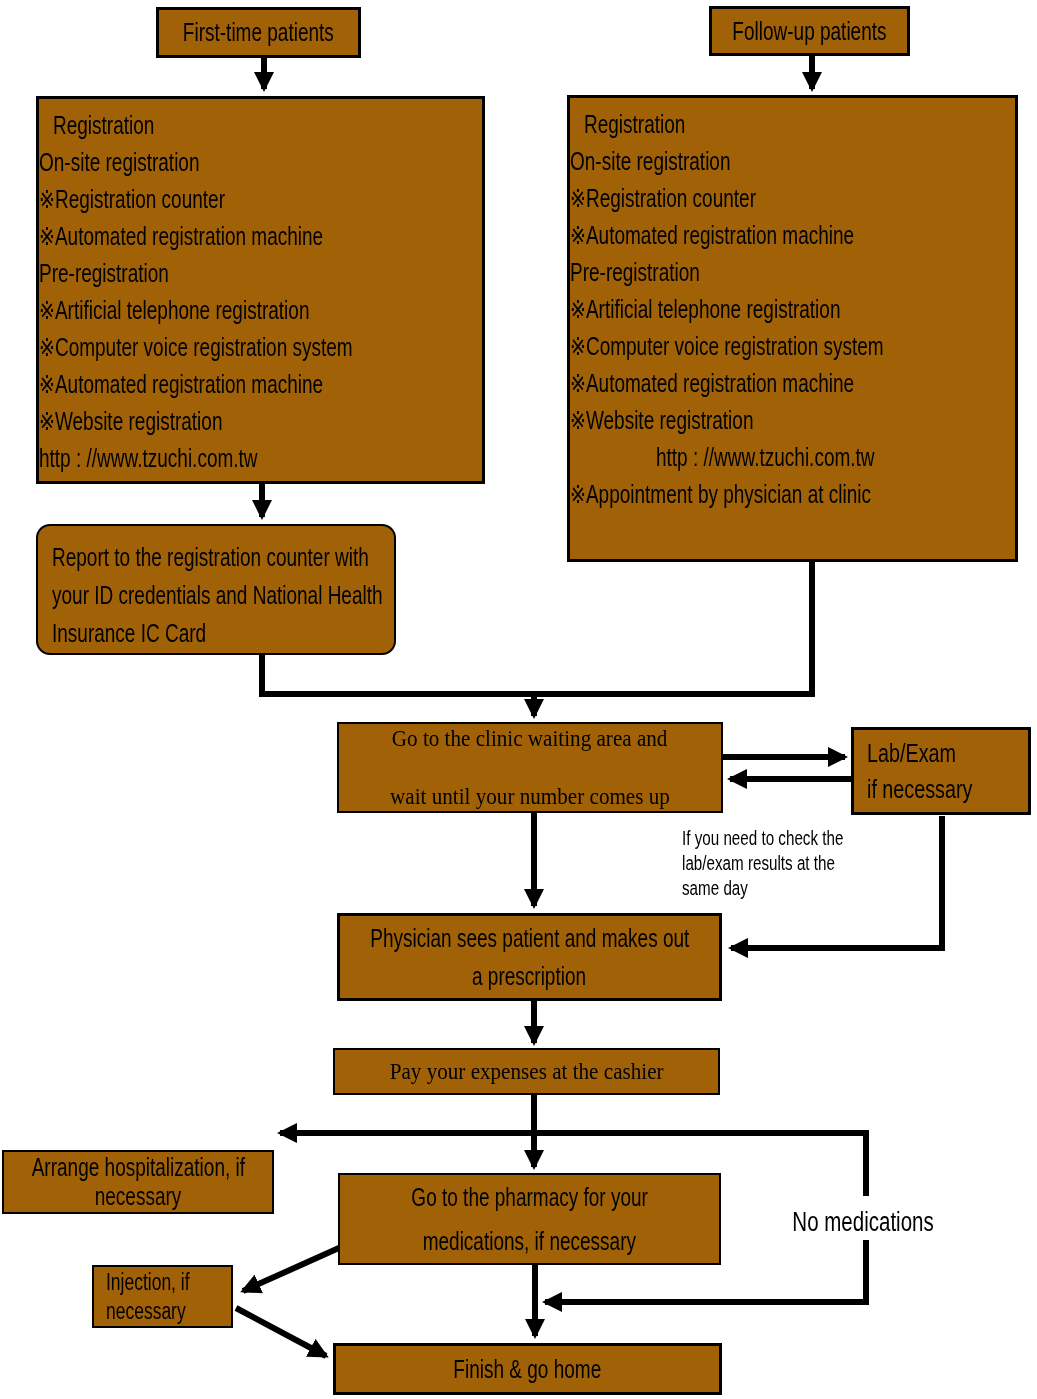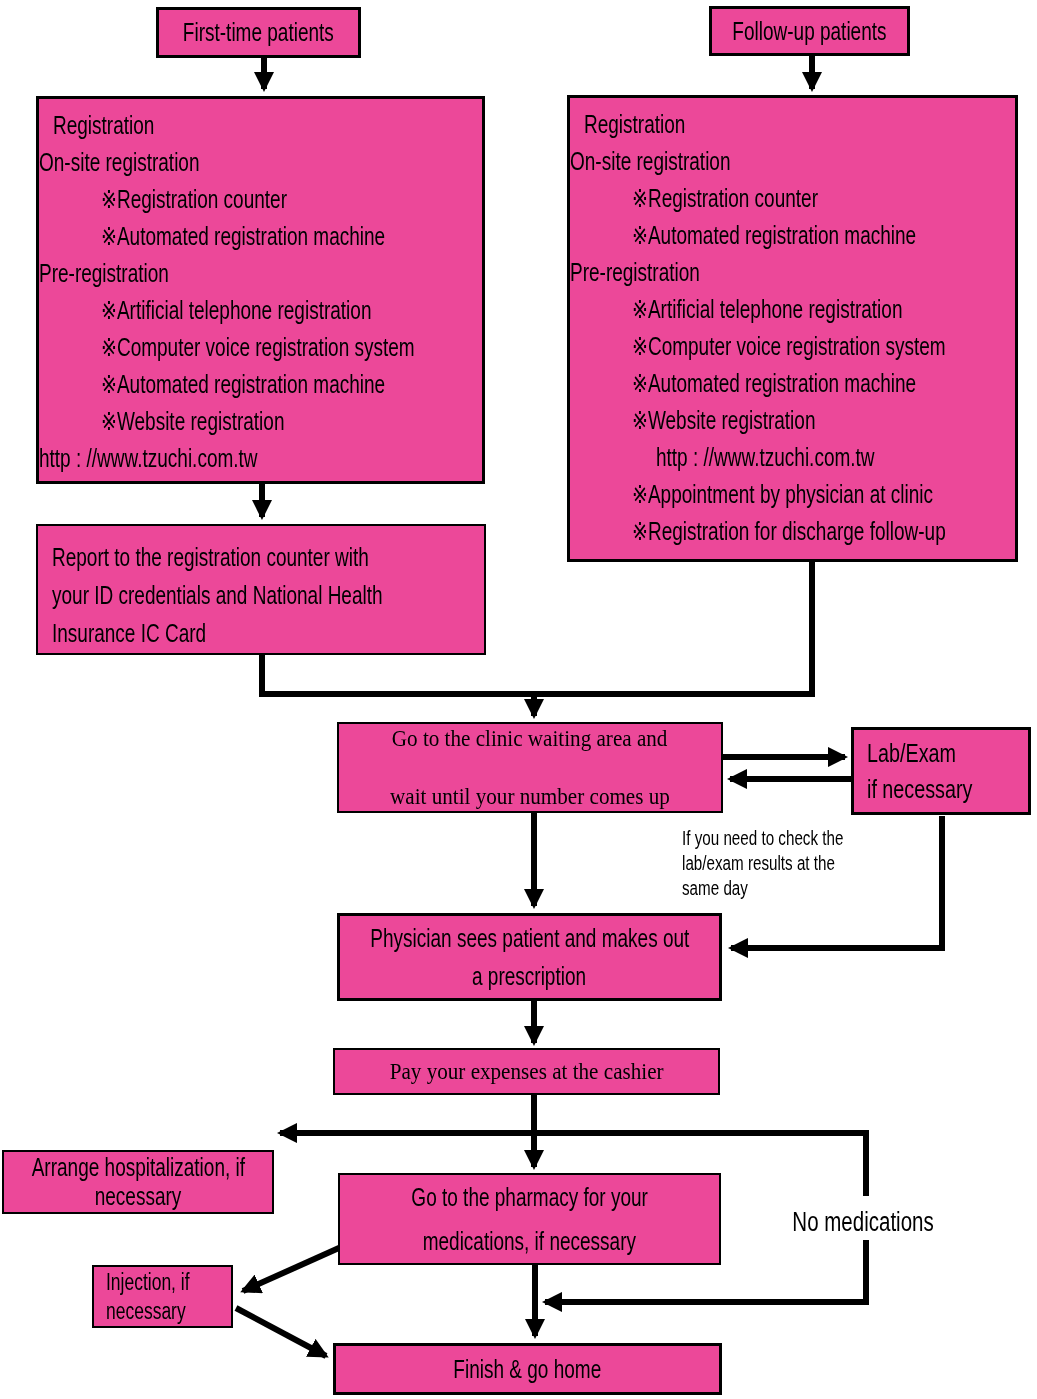--- a/index.html
+++ b/index.html
@@ -3,39 +3,39 @@
 <meta charset="utf-8">
 <style>
   html,body { margin:0; padding:0; background:#ffffff; }
   #canvas {
     position:relative; width:1037px; height:1399px; background:#ffffff;
     font-family:"Liberation Sans","DejaVu Sans",sans-serif; color:#000;
     overflow:hidden;
   }
   svg.wires { position:absolute; left:0; top:0; z-index:1; }
   .box {
-    position:absolute; box-sizing:border-box; background:#ec4899;
+    position:absolute; box-sizing:border-box; background:#a16207;
     border:2px solid #000; z-index:2;
   }
   .b3 { border-width:3px; }
   
   .cl, .cx, .sx {
     display:inline-block; white-space:nowrap; font-size:25px;
   }
   .cl { transform:scaleX(.76); transform-origin:0 50%; }
   .cx { transform:scaleX(.76); transform-origin:50% 50%; }
   .sx { font-family:"Liberation Serif","DejaVu Serif",serif; font-size:24px;
         transform:scaleX(.88); transform-origin:50% 50%; }
   .ln  { display:flex; justify-content:center; align-items:center; }
   .vcenter { display:flex; flex-direction:column; justify-content:center; }
   
   .rline { height:37px; line-height:37px; }
   .lvl0 { padding-left:14px; }
   .lvl1 { }
-  .lvl2 { padding-left:62px; }
+  .lvl2 { }
   .lvl3 { padding-left:86px; }
   .note { position:absolute; z-index:2; }
   .note .rl { height:25px; line-height:25px; }
   .note .cl { font-size:20px; }
 </style>
 </head>
 <body>
 
 <div id="canvas">
 
@@ -91,24 +91,23 @@
     <div class="rline lvl1"><span class="cl">On-site registration</span></div>
     <div class="rline lvl2"><span class="cl">※Registration counter</span></div>
     <div class="rline lvl2"><span class="cl">※Automated registration machine</span></div>
     <div class="rline lvl1"><span class="cl">Pre-registration</span></div>
     <div class="rline lvl2"><span class="cl">※Artificial telephone registration</span></div>
     <div class="rline lvl2"><span class="cl">※Computer voice registration system</span></div>
     <div class="rline lvl2"><span class="cl">※Automated registration machine</span></div>
     <div class="rline lvl2"><span class="cl">※Website registration</span></div>
     <div class="rline lvl3"><span class="cl">http : //www.tzuchi.com.tw</span></div>
     <div class="rline lvl2"><span class="cl">※Appointment by physician at clinic</span></div>
-    <div class="rline lvl2"><span class="cl">※Registration for discharge follow-up</span></div>
   </div>
 
-  <div class="box" style="left:36px; top:524px; width:450px; height:131px; padding-top:12px;">
+  <div class="box" style="left:36px; top:524px; width:360px; height:131px; padding-top:12px;border-radius:14px;">
     <div class="rline lvl0" style="height:38px; line-height:38px;"><span class="cl">Report to the registration counter with</span></div>
     <div class="rline lvl0" style="height:38px; line-height:38px;"><span class="cl">your ID credentials and National Health</span></div>
     <div class="rline lvl0" style="height:38px; line-height:38px;"><span class="cl">Insurance IC Card</span></div>
   </div>
 
   <div class="box vcenter" style="left:337px; top:722px; width:386px; height:91px;gap:28px;">
     <div class="ln" style="height:39px;">
         <span class="sx">Go to the clinic waiting area and</span>
       </div>
     <div class="ln" style="height:39px;">

